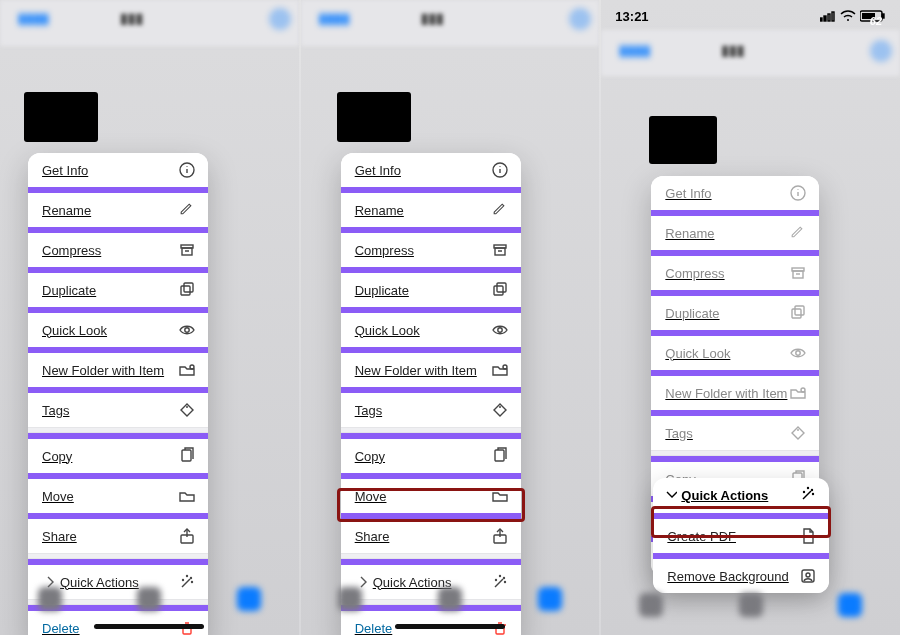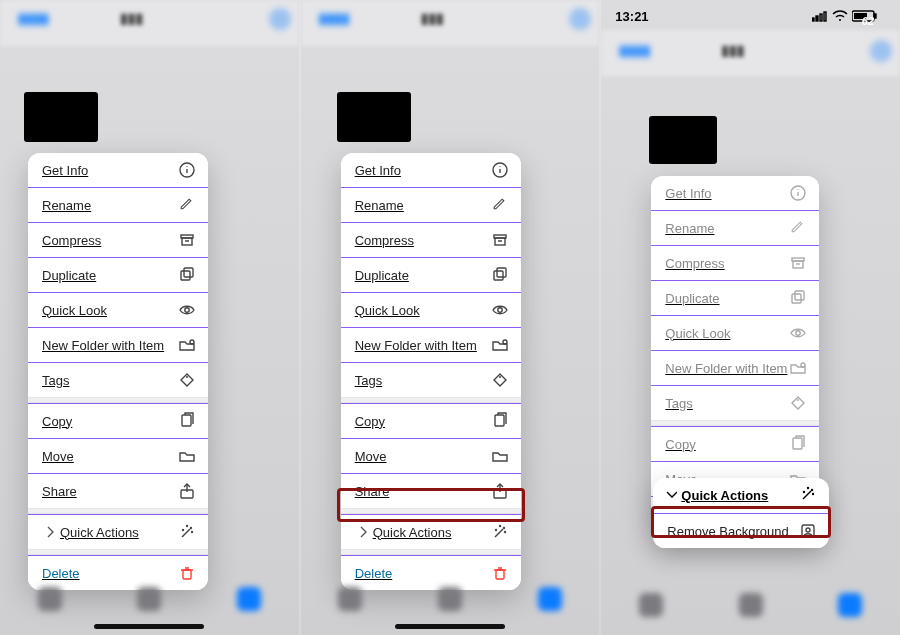--- a/index.html
+++ b/index.html
@@ -36,39 +36,39 @@
   }
   .home-bar { position:absolute; bottom:6px; left:50%; transform:translateX(-50%); width:110px; height:5px; border-radius:3px; background:#111; }
 
   
   .tab-bar { position:absolute; bottom:24px; left:0; right:0; display:flex; justify-content:space-around; align-items:center; filter:blur(3px);}
   .tab-bar .dot { width:24px; height:24px; border-radius:6px; background:#7a7a7f;}
   .tab-bar .dot.active { background:#0a7bff;}
 
   
   .status-bar {
-    position:absolute; top:6px; left:0; right:8px; height:20px;
+    position:absolute; top:6px; left:0; right:0; height:20px;
     display:flex; justify-content:space-between; align-items:center; padding:0 14px;
     font-size:13px; font-weight:600; color:#000;
   }
   .status-right { display:flex; gap:4px; align-items:center;font-style:italic;}
   .sig svg, .wifi svg, .batt svg { display:block; }
 
   
   .menu {
     position:absolute; width: 180px; background:#fff; border-radius:12px;
     box-shadow: 0 10px 30px rgba(0,0,0,.22);
     overflow:hidden;
     text-decoration:underline;
   }
   .menu .row {
     display:flex; align-items:center; justify-content:space-between;
     padding: 8px 12px 8px 14px;
     font-size: 13px; color:#222;
-    border-top:1px solid #8b5cf6;
+    border-top:6px solid #8b5cf6;
     background:#fff;
   }
   .menu .row:first-child { border-top:none; }
   .menu .sep { height:6px; background:#efeff2; border-top:1px solid #e5e5e8; border-bottom:1px solid #e5e5e8;}
   .menu .row.delete { color:#0369a1; }
   .menu .row .icn { width:18px; height:18px; display:flex; align-items:center; justify-content:center; color:#444;}
   .menu .row.delete .icn { color:#ff3b30;}
   .menu .row .chev { width:14px; display:inline-flex; align-items:center; margin-right:4px; color:#555;}
   .menu .row .lbl { flex:1; text-align:left; }
 
@@ -543,20 +543,28 @@
         <span class="chev"><svg width="14" height="18">
               <use href="#i-chev-d"></use>
             </svg></span>
         <span style="font-weight:600">Quick Actions</span>
       </span>
       <span class="icn"><svg width="18" height="18">
             <use href="#i-wand"></use>
           </svg></span>
     </div>
     <div class="row">
+        <span class="lbl">Create PDF</span>
+        <span class="icn">
+          <svg width="18" height="18">
+            <use href="#i-doc"></use>
+          </svg>
+        </span>
+      </div>
+    <div class="row">
         <span class="lbl">Remove Background</span>
         <span class="icn">
           <svg width="18" height="18">
             <use href="#i-personcrop"></use>
           </svg>
         </span>
       </div>
   </div>
 
   <div class="highlight-box" style="top:506px; left:50px; width:180px; height:32px;"></div>

